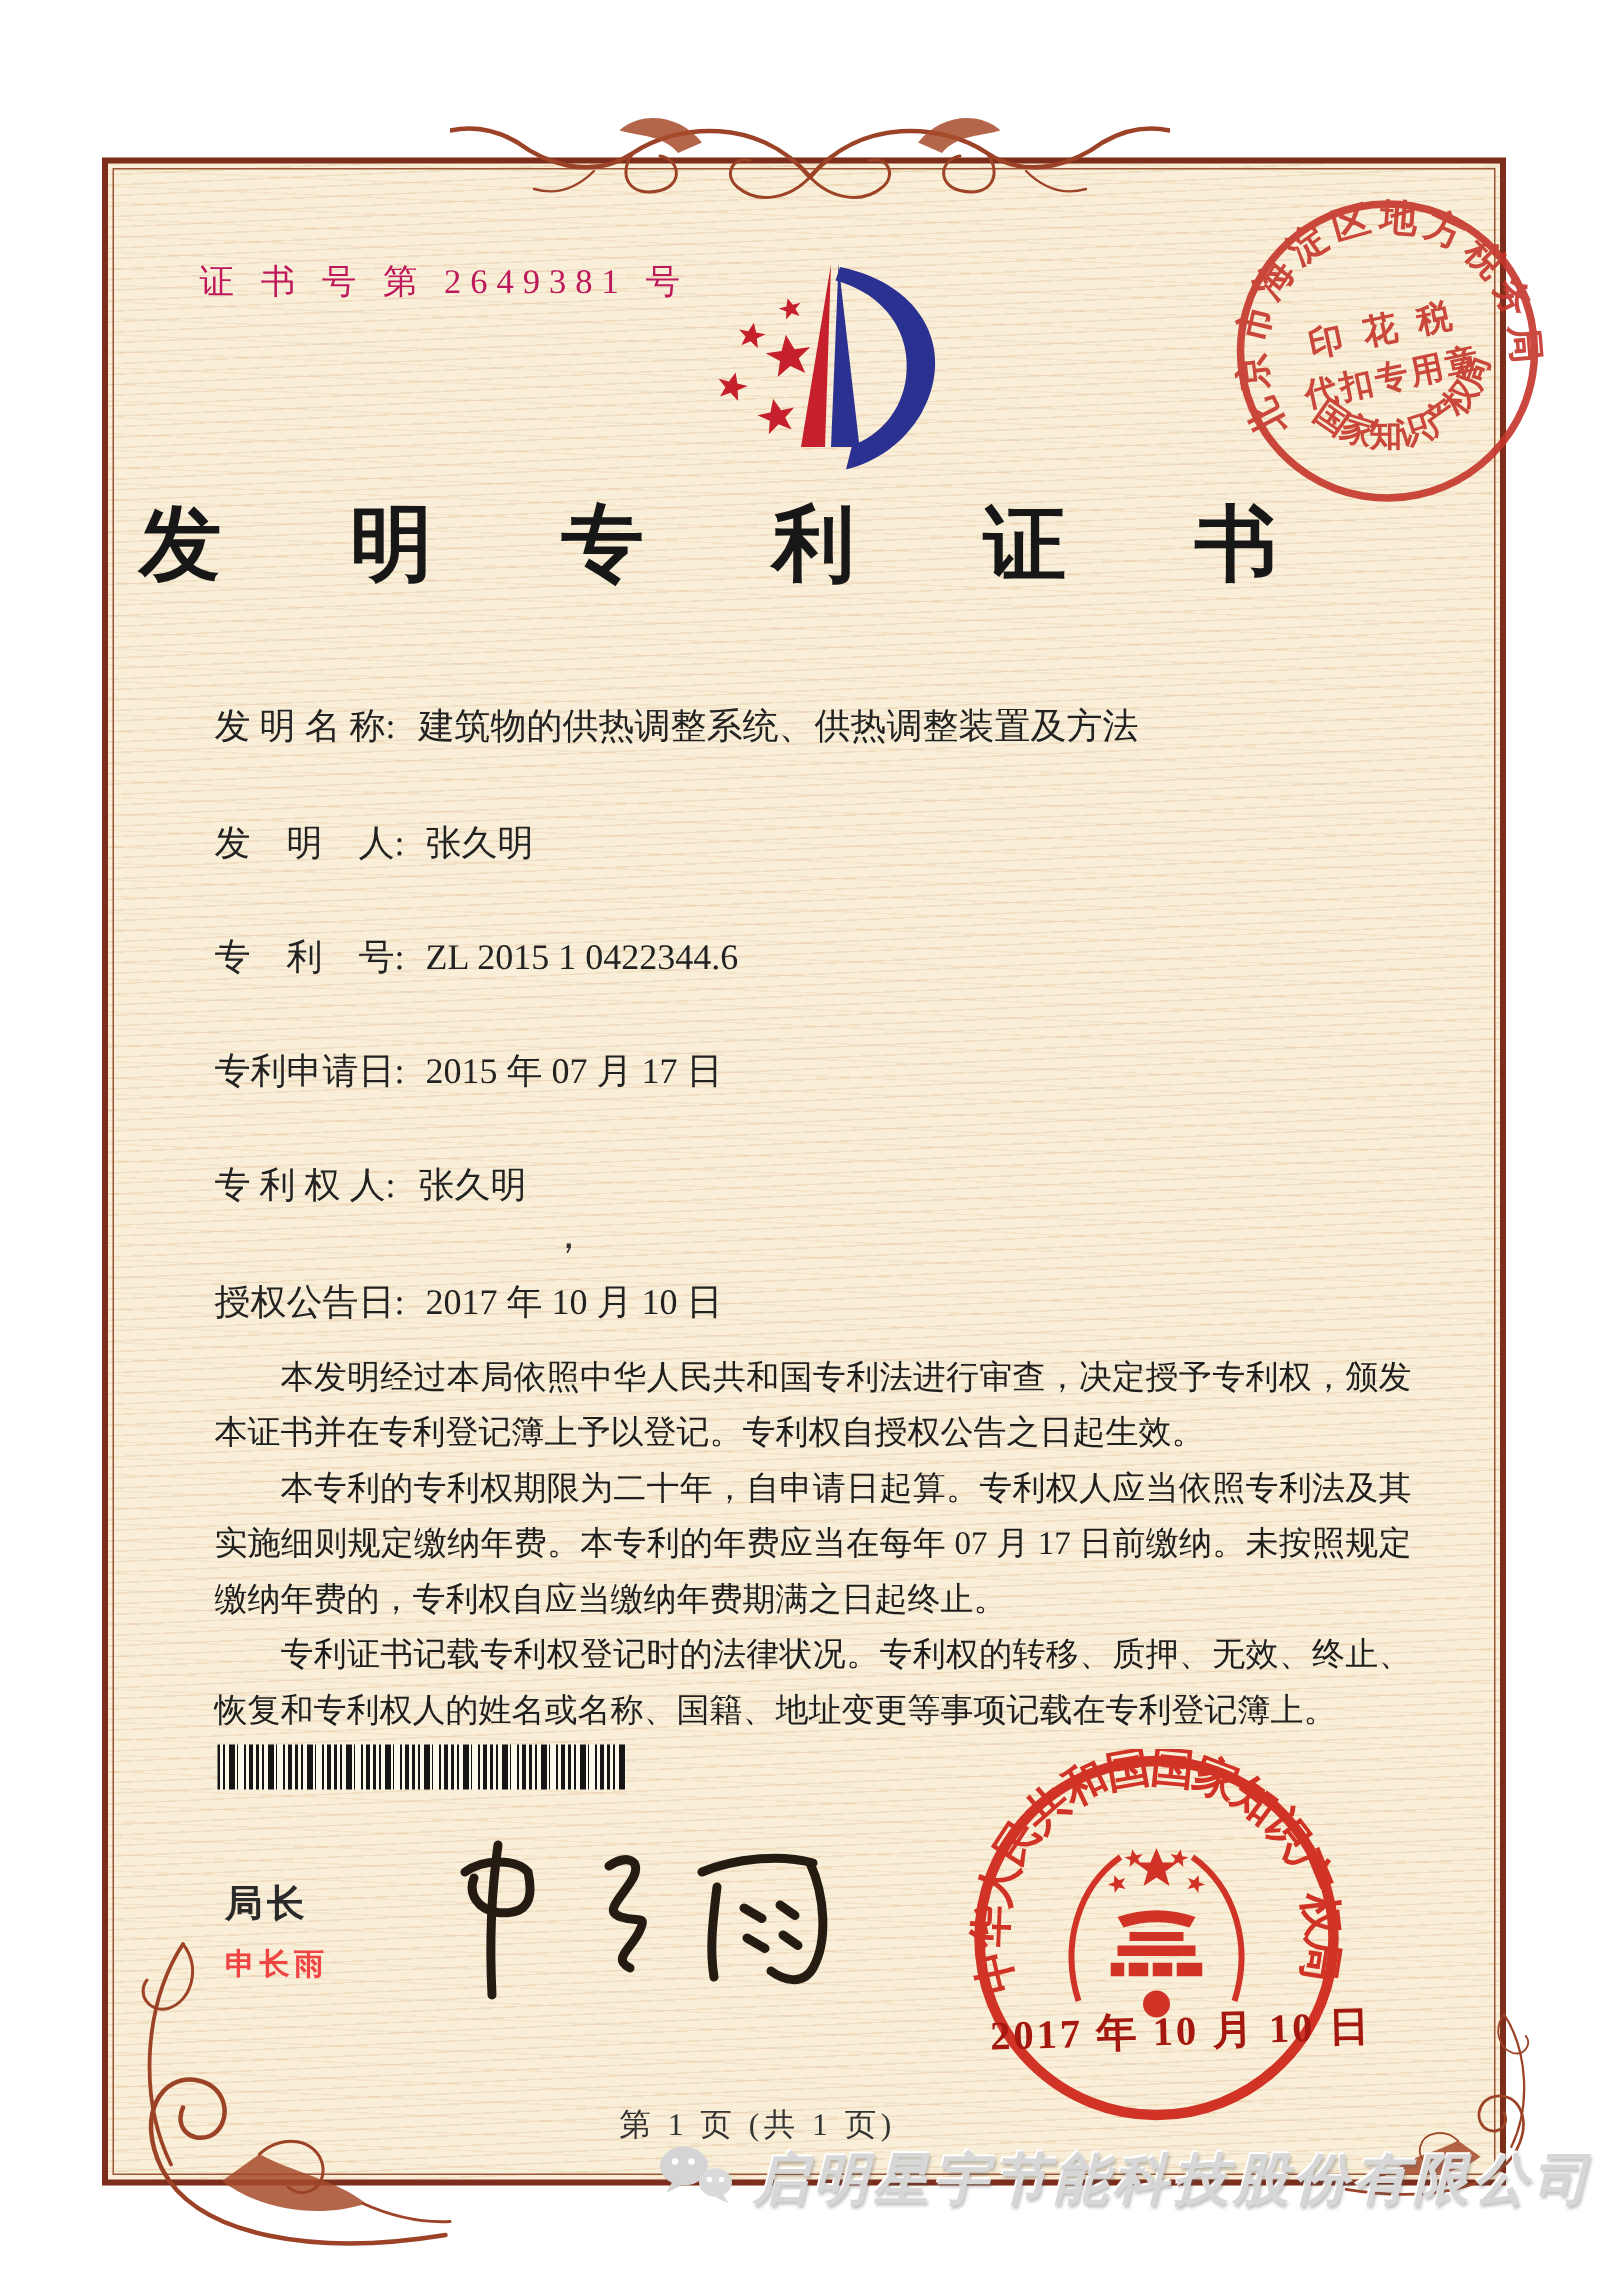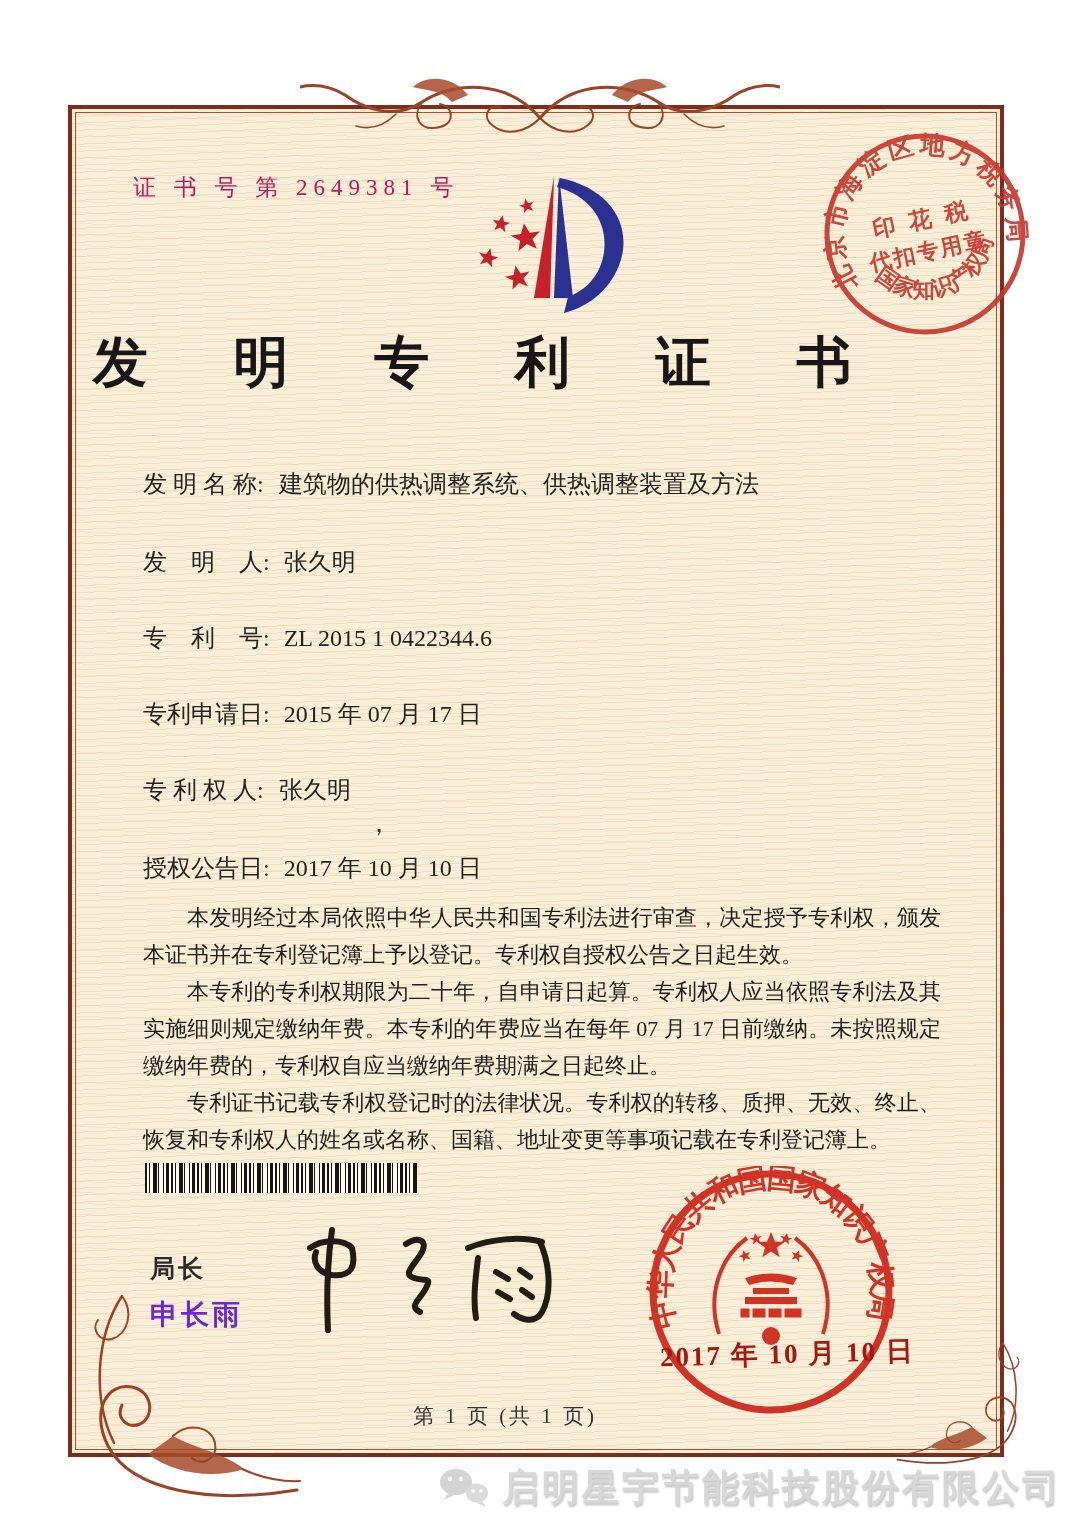--- a/index.html
+++ b/index.html
@@ -56,41 +56,41 @@
   .barcode{
     position:absolute;left:145px;top:1163px;width:272px;height:30px;
     background:repeating-linear-gradient(90deg,
       #151515 0 2px,#fdf8ec 2px 4px,#151515 4px 5px,#fdf8ec 5px 8px,
       #151515 8px 12px,#fdf8ec 12px 13px,#151515 13px 14px,#fdf8ec 14px 18px,
       #151515 18px 19px,#fdf8ec 19px 21px,#151515 21px 24px,#fdf8ec 24px 26px);
   }
 
   
   .sig-role{position:absolute;left:150px;top:1252px;font-size:25px;font-weight:600;color:#2a2a2a;font-family:Liberation Serif, serif;letter-spacing:3px;}
-  .sig-name{position:absolute;left:150px;top:1296px;font-size:28px;font-weight:600;color:#6d28d9;font-family:"Liberation Sans","DejaVu Sans",sans-serif;letter-spacing:3px;}
+  .sig-name{position:absolute;left:150px;top:1296px;font-size:20px;font-weight:600;color:#ef4444;font-family:"Liberation Sans","DejaVu Sans",sans-serif;letter-spacing:3px;}
   .sig-script{position:absolute;left:286px;top:1214px;width:292px;height:142px;}
   .sig-script path{stroke:#241c12;stroke-width:6;fill:none;stroke-linecap:round;stroke-linejoin:round;}
 
   
   .seal-cnipa{position:absolute;left:645px;top:1166px;width:252px;height:252px;opacity:.95;}
   .seal-date{
     position:absolute;left:660px;top:1336px;font-size:27px;font-weight:700;
     color:#a5180f;letter-spacing:2px;transform:rotate(-1.5deg);
   }
 
   
   .page-footer{
     position:absolute;left:140px;top:1402px;width:730px;text-align:center;
     font-size:21px;letter-spacing:3px;color:#333;
   }
 
   
   .watermark{
-    position:absolute;left:0;top:1458px;width:1062px;height:60px;
-    display:flex;align-items:center;justify-content:flex-end;gap:10px;
+    position:absolute;left:0;top:1428px;width:1062px;height:60px;
+    display:flex;justify-content:flex-end;gap:10px;font-style:italic;
   }
   .wm-text{
     font-family:"Liberation Sans","DejaVu Sans",sans-serif;
     font-size:37px;font-weight:700;letter-spacing:3px;
     color:#d7d7d7;text-shadow:1px 2px 2px rgba(90,90,90,.35), -1px -1px 0 #ffffff;
   }
   .seal-text{font-family:"Liberation Serif","DejaVu Serif",serif;font-weight:700;}
 </style>
 </head>
 <body>

